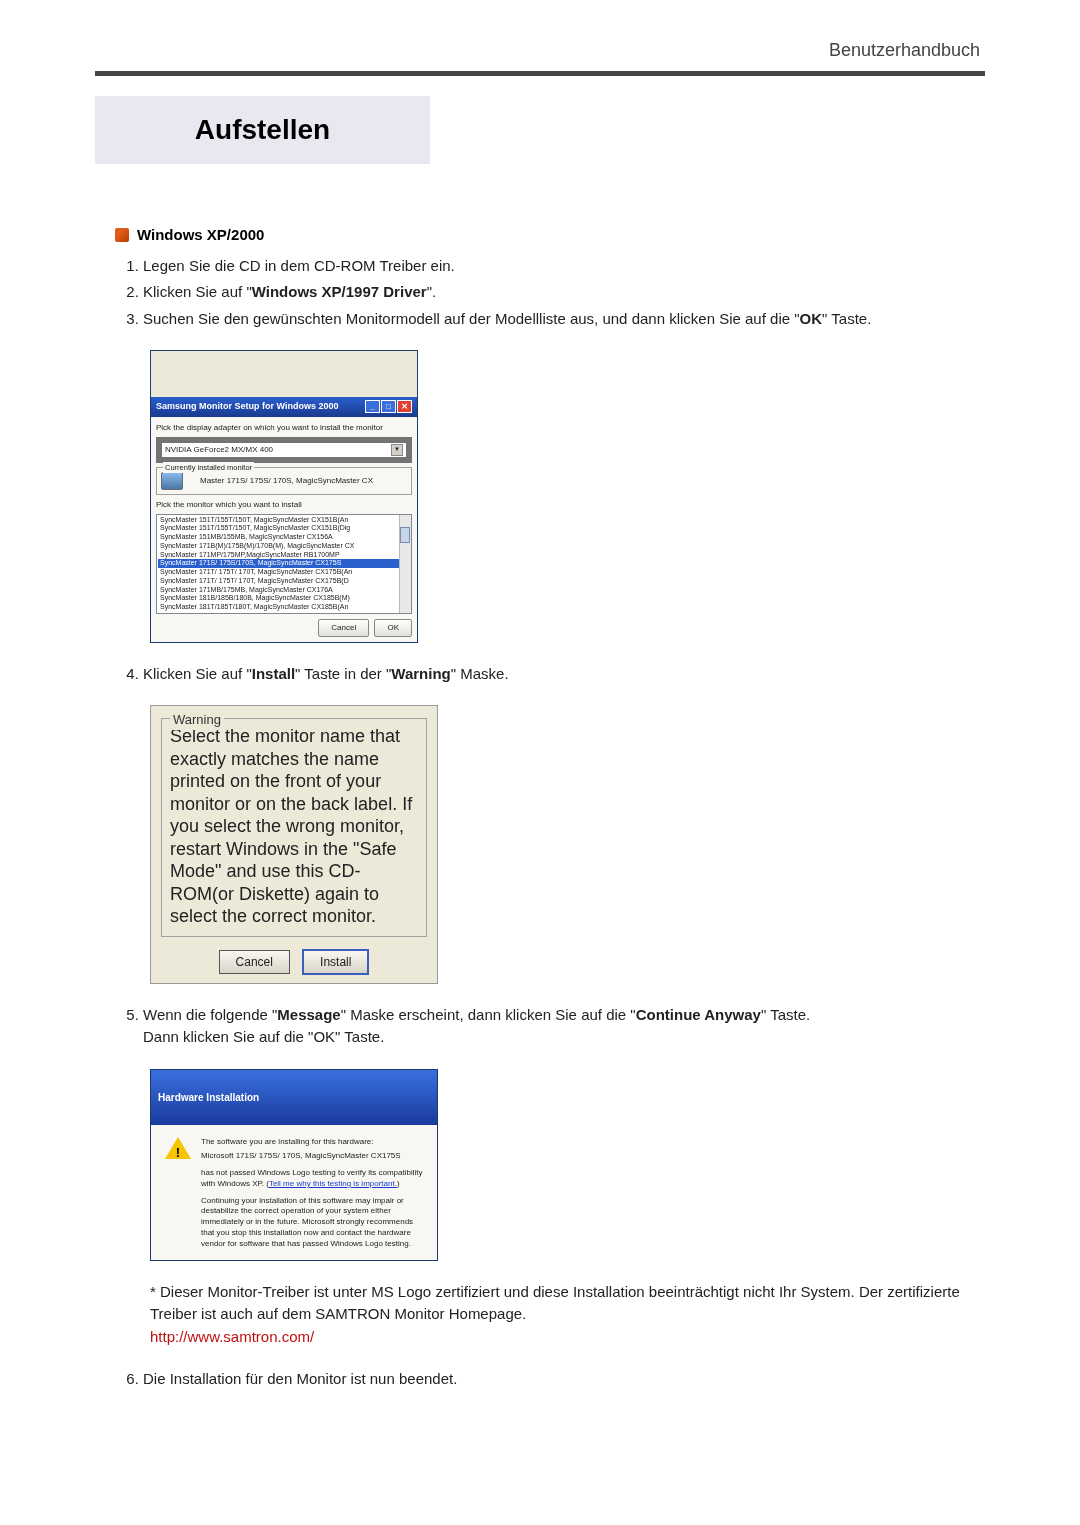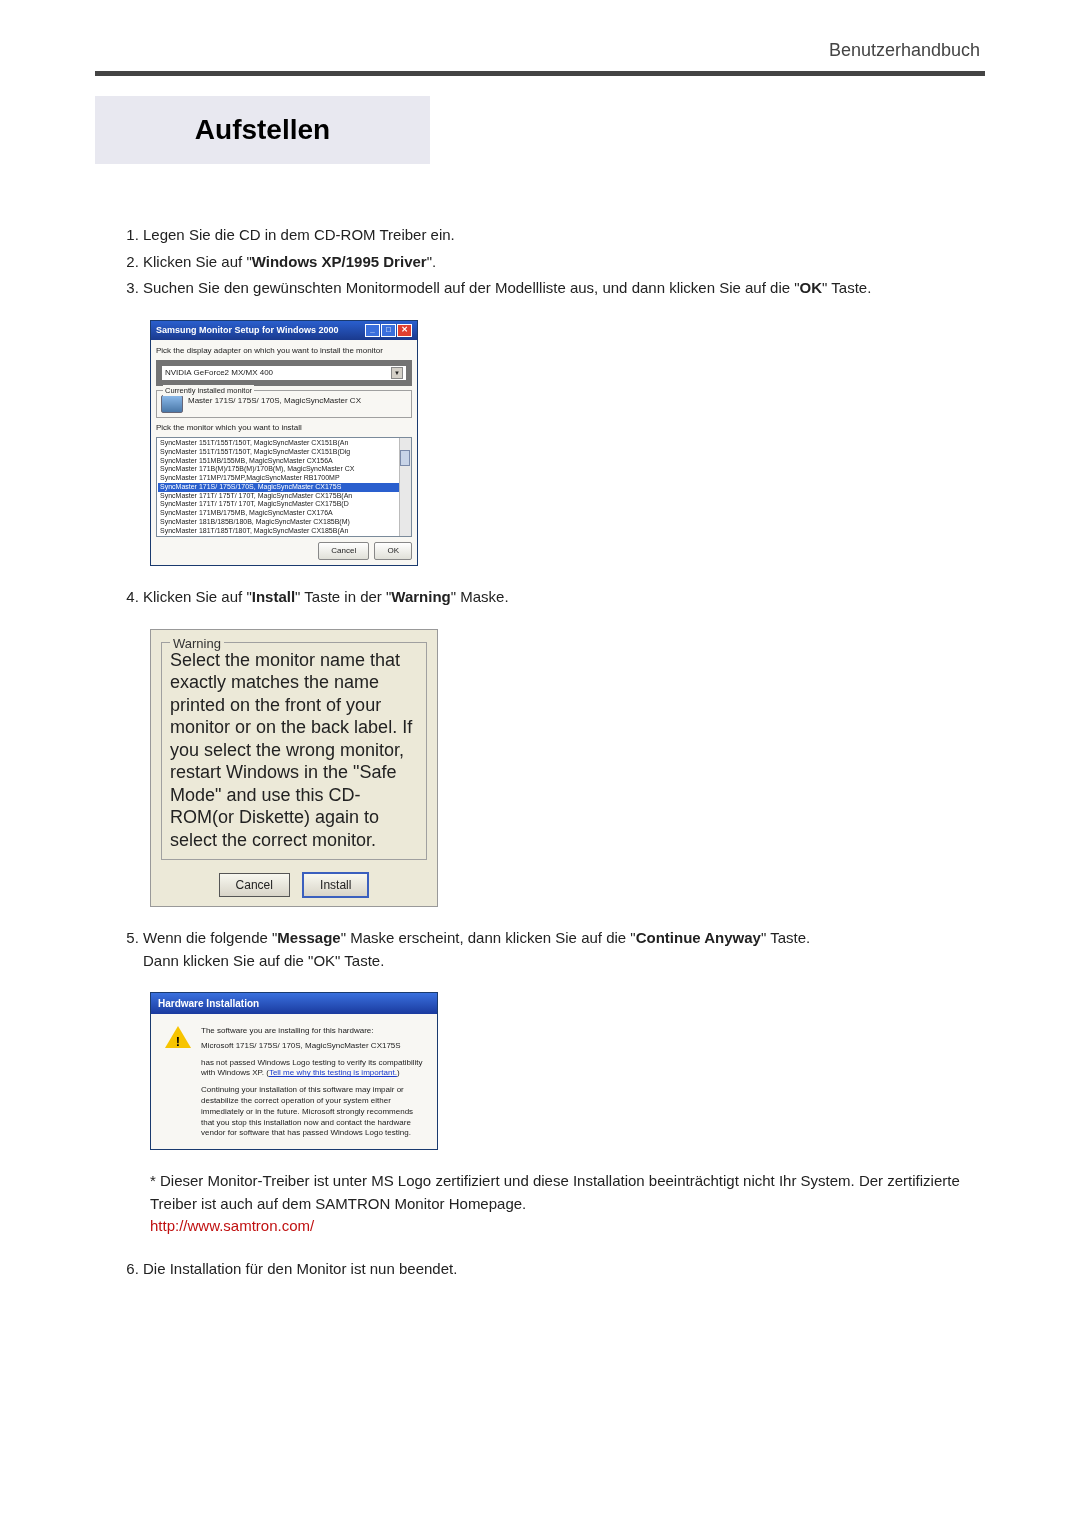--- a/index.html
+++ b/index.html
@@ -93,20 +93,21 @@
     }
     .dlg1-titlebar {
       background: linear-gradient(to bottom, #2a5fce 0%, #1a3a8e 100%);
       color: #fff;
       padding: 3px 5px;
       display: flex;
       justify-content: space-between;
       align-items: center;
       font-size: 9px;
       font-weight: bold;
+      margin-top: 46px;
     }
     .winbtns {
       display: flex;
       gap: 1px;
     }
     .winbtn {
       width: 15px;
       height: 13px;
       border: 1px solid #fff;
       display: flex;
@@ -145,21 +146,22 @@
       display: flex;
       align-items: center;
       justify-content: center;
       font-size: 6px;
     }
     .dlg1-fieldset {
       border: 1px solid #a0a0a0;
       padding: 4px;
       margin-bottom: 4px;
       display: flex;
-      gap: 5px;
+      align-items: center;
+      gap: 17px;
       position: relative;
     }
     .dlg1-fieldset-label {
       position: absolute;
       top: -6px;
       left: 6px;
       background: #f8f7f3;
       padding: 0 2px;
       font-size: 7.5px;
     }
@@ -265,21 +267,21 @@
     .dlg3 {
       width: 288px;
       border: 1px solid #1a3a6e;
       font-family: Tahoma, Arial, sans-serif;
       background: #f8f7f3;
       font-size: 8px;
     }
     .dlg3-titlebar {
       background: linear-gradient(to bottom, #3a70de 0%, #1a3a9e 100%);
       color: #fff;
-      padding: 3px 7px;
+      padding: 20px 7px;
       font-size: 10px;
       font-weight: bold;
     }
     .dlg3-body {
       padding: 12px 14px 10px;
       display: flex;
       gap: 10px;
     }
     .warn-icon {
       width: 26px;
@@ -336,25 +338,29 @@
 
 <div class="header-right">Benutzerhandbuch</div>
 <hr class="thick-rule">
 
 <div class="title-box">
   <h1>Aufstellen</h1>
 </div>
 
 <div class="content">
 
+  <div class="section-heading">
+    <span class="cube-icon"></span>
+    <strong>Windows XP/2000</strong>
+  </div>
 
   <ol>
     <li>Legen Sie die CD in dem CD-ROM Treiber ein.</li>
     <li>
-      <span>Klicken Sie auf "</span><span class="bold">Windows XP/1995 Driver</span><span>".</span>
+      <span>Klicken Sie auf "</span><span class="bold">Windows XP/1997 Driver</span><span>".</span>
     </li>
     <li>
       <span>Suchen Sie den gewünschten Monitormodell auf der Modellliste aus, und dann klicken Sie auf die "</span><span class="bold">OK</span><span>" Taste.</span>
     </li>
   </ol>
 
   <div class="figure-space">
     <div class="dlg1">
       <div class="dlg1-titlebar">
         <span>Samsung Monitor Setup for Windows 2000</span>

